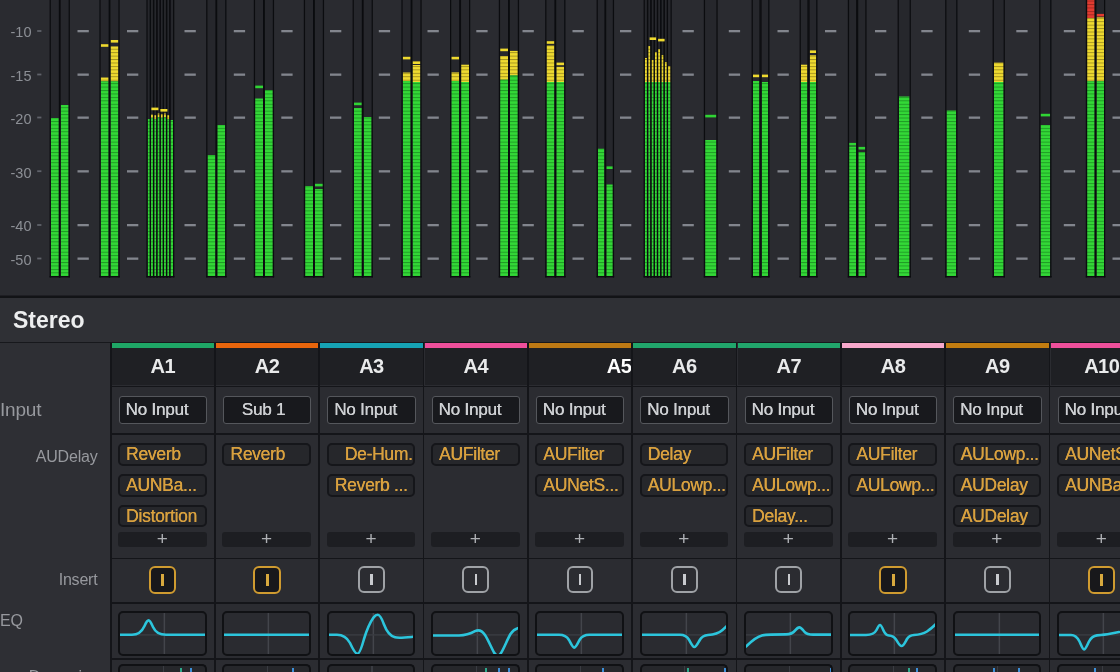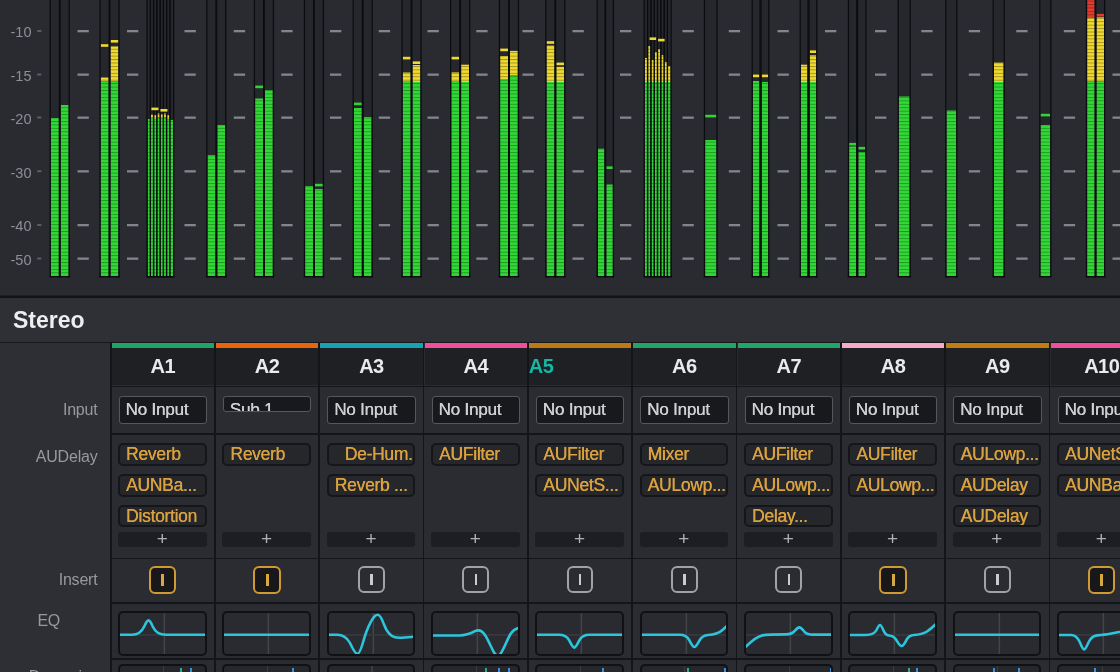--- a/index.html
+++ b/index.html
@@ -469,24 +469,24 @@
     <rect x="1095.20" y="0" width="1.25" height="277.4" fill="#0b0c0f"></rect>
     <rect x="1104.00" y="0" width="1.25" height="277.4" fill="#0b0c0f"></rect>
     <rect x="1095.20" y="276.0" width="10.20" height="1.4" fill="#0b0c0f"></rect>
     <rect x="0" y="295.5" width="1120" height="2.5" fill="#121316"></rect>
   </svg>
 <div class="abs" style="left:0;top:298px;width:1120px;height:43.5px;background:#2f3035"></div>
 <div class="abs" style="left:13px;top:306px;width:200px;height:28px;font-size:23px;font-weight:bold;color:#edeeef;line-height:28px">Stereo</div>
 <div class="abs" style="left:0;top:341.5px;width:1120px;height:1.8px;background:#17181c"></div>
 <div class="abs" style="left:0;top:343.3px;width:1120px;height:328.7px;background:#2e2f34"></div>
 <div class="abs" style="left:110px;top:343.3px;width:1010px;height:328.7px;background:#2b2c31"></div>
-<div class="abs" style="left:0;top:400.5px;width:97.5px;height:18px;font-size:16px;color:#97999e;text-align:right;line-height:18px;letter-spacing:-0.2px">Input</div>
+<div class="abs" style="left:0;top:400.5px;width:97.5px;height:18px;font-size:19px;color:#97999e;line-height:18px;letter-spacing:-0.2px">Input</div>
 <div class="abs" style="left:0;top:447.5px;width:97.5px;height:18px;font-size:16px;color:#97999e;text-align:right;line-height:18px;letter-spacing:-0.2px">AUDelay</div>
 <div class="abs" style="left:0;top:570.5px;width:97.5px;height:18px;font-size:16px;color:#97999e;text-align:right;line-height:18px;letter-spacing:-0.2px">Insert</div>
-<div class="abs" style="left:0;top:612.0px;width:97.5px;height:18px;font-size:16px;color:#97999e;text-align:center;line-height:18px;letter-spacing:-0.2px">EQ</div>
+<div class="abs" style="left:0;top:612.0px;width:97.5px;height:18px;font-size:16px;color:#97999e;text-align:left;line-height:18px;letter-spacing:-0.2px">EQ</div>
 <div class="abs" style="left:0;top:667.5px;width:97.5px;height:18px;font-size:16px;color:#97999e;text-align:right;line-height:18px;letter-spacing:-0.2px">Dynamics</div>
 <div class="abs" style="left:111.5px;top:343.3px;width:102.5px;height:4.8px;background:#1fa666"></div>
 <div class="abs" style="left:111.5px;top:348.1px;width:102.5px;height:37.4px;background:#1f2024;color:#e9eaeb;font-size:20px;font-weight:bold;text-align:center;line-height:37.2px;letter-spacing:-0.5px">A1</div>
 <div class="abs" style="left:118.5px;top:396px;width:88.5px;height:28px;background:#18191d;border:1.5px solid #55575c;border-radius:3px;color:#ced0d3;font-size:17px;line-height:25px;padding-left:6px;letter-spacing:-0.2px;text-shadow:0.3px 0 0 #ced0d3;white-space:nowrap;overflow:hidden">No Input</div>
 <div class="abs" style="left:118.0px;top:443.4px;width:88.5px;height:22.4px;background:#26272b;border:2px solid #15161a;border-radius:5px;color:#d9a13f;font-size:17.5px;line-height:18.5px;padding-left:6px;letter-spacing:-0.3px;text-shadow:0.3px 0 0 #d9a13f;white-space:nowrap;overflow:hidden">Reverb</div>
 <div class="abs" style="left:118.0px;top:474.3px;width:88.5px;height:22.4px;background:#26272b;border:2px solid #15161a;border-radius:5px;color:#d9a13f;font-size:17.5px;line-height:18.5px;padding-left:6px;letter-spacing:-0.3px;text-shadow:0.3px 0 0 #d9a13f;white-space:nowrap;overflow:hidden">AUNBa...</div>
 <div class="abs" style="left:118.0px;top:505.0px;width:88.5px;height:22.4px;background:#26272b;border:2px solid #15161a;border-radius:5px;color:#d9a13f;font-size:17.5px;line-height:18.5px;padding-left:6px;letter-spacing:-0.3px;text-shadow:0.3px 0 0 #d9a13f;white-space:nowrap;overflow:hidden">Distortion</div>
 <div class="abs" style="left:118.0px;top:531.7px;width:88.5px;height:15px;background:#1d1e22;border-radius:3px;color:#aeb0b4;font-size:19px;text-align:center;line-height:14.2px">+</div>
 <div class="abs" style="left:148.9px;top:566px;width:27.6px;height:27.6px;background:#18181b;border:2.6px solid #cf9b30;border-radius:6px"></div>
 <div class="abs" style="left:161.2px;top:573.8px;width:3px;height:12px;background:#d8a93e"></div>
@@ -497,21 +497,21 @@
       <path d="M0,21.8 L12,21.8 C18,21.8 21.5,19.5 24.5,13 C26.5,8.5 27.5,7.4 28.6,7.4 C29.8,7.4 31,9.5 33,14 C35.5,19.5 39,21.8 46,21.8 L88.5,21.8" fill="none" stroke="#2cc5dc" stroke-width="2.6" stroke-linecap="round"></path>
     </svg>
   </div>
 <div class="abs" style="left:118.0px;top:664.3px;width:88.5px;height:12px;background:#26272b;border:2px solid #101114;border-radius:5px 5px 0 0;border-bottom:none;overflow:hidden">
     <div class="abs" style="left:42.5px;top:0;width:1.4px;height:12px;background:#3a3c42"></div>
     <div class="abs" style="left:60.0px;top:2px;width:2.2px;height:10px;background:#2fa98c"></div>
     <div class="abs" style="left:70.0px;top:2px;width:2.2px;height:10px;background:#3e8fd8"></div>
   </div>
 <div class="abs" style="left:215.8px;top:343.3px;width:102.5px;height:4.8px;background:#e8650c"></div>
 <div class="abs" style="left:215.8px;top:348.1px;width:102.5px;height:37.4px;background:#1f2024;color:#e9eaeb;font-size:20px;font-weight:bold;text-align:center;line-height:37.2px;letter-spacing:-0.5px">A2</div>
-<div class="abs" style="left:222.8px;top:396px;width:88.5px;height:16px;background:#18191d;border:1.5px solid #55575c;border-radius:3px;color:#ced0d3;font-size:17px;line-height:25px;padding-left:6px;letter-spacing:-0.2px;text-shadow:0.3px 0 0 #ced0d3;white-space:nowrap;overflow:hidden">Sub 1</div>
+<div class="abs" style="left:222.8px;top:396px;width:88.5px;height:28px;background:#18191d;border:1.5px solid #55575c;border-radius:3px;color:#ced0d3;font-size:17px;line-height:25px;padding-left:18px;letter-spacing:-0.2px;text-shadow:0.3px 0 0 #ced0d3;white-space:nowrap;overflow:hidden">Sub 1</div>
 <div class="abs" style="left:222.3px;top:443.4px;width:88.5px;height:22.4px;background:#26272b;border:2px solid #15161a;border-radius:5px;color:#d9a13f;font-size:17.5px;line-height:18.5px;padding-left:6px;letter-spacing:-0.3px;text-shadow:0.3px 0 0 #d9a13f;white-space:nowrap;overflow:hidden">Reverb</div>
 <div class="abs" style="left:222.3px;top:531.7px;width:88.5px;height:15px;background:#1d1e22;border-radius:3px;color:#aeb0b4;font-size:19px;text-align:center;line-height:14.2px">+</div>
 <div class="abs" style="left:253.3px;top:566px;width:27.6px;height:27.6px;background:#18181b;border:2.6px solid #cf9b30;border-radius:6px"></div>
 <div class="abs" style="left:265.6px;top:573.8px;width:3px;height:12px;background:#d8a93e"></div>
 <div class="abs" style="left:222.3px;top:611px;width:88.5px;height:44.5px;background:#2a2b30;border:2px solid #101114;border-radius:5px;overflow:hidden">
     <svg width="88.5" height="44.5" viewBox="0 0 88.5 44.5" style="position:absolute;left:-2px;top:-2px;margin:2px">
       <rect x="43.6" y="0" width="1.5" height="44.5" fill="#43454b"></rect>
       <rect x="0" y="21.2" width="88.5" height="1.4" fill="#3a3c42"></rect>
       <path d="M0,21.8 L88.5,21.8" fill="none" stroke="#2cc5dc" stroke-width="2.6" stroke-linecap="round"></path>
     </svg>
@@ -552,42 +552,42 @@
       <path d="M0,22.5 L26,22.5 C33,22.5 38,20.5 42,18.2 C46,16.2 49,17.6 52,22 C55,26.5 58,34 61,39.5 C63,42.8 65.2,43.4 67,41.5 C70,38 73.5,28 77.5,21 C80.5,16.4 84.5,14.6 88.5,14.5" fill="none" stroke="#2cc5dc" stroke-width="2.6" stroke-linecap="round"></path>
     </svg>
   </div>
 <div class="abs" style="left:431.0px;top:664.3px;width:88.5px;height:12px;background:#26272b;border:2px solid #101114;border-radius:5px 5px 0 0;border-bottom:none;overflow:hidden">
     <div class="abs" style="left:42.5px;top:0;width:1.4px;height:12px;background:#3a3c42"></div>
     <div class="abs" style="left:52.0px;top:2px;width:2.2px;height:10px;background:#2fa98c"></div>
     <div class="abs" style="left:65.0px;top:2px;width:2.2px;height:10px;background:#3e8fd8"></div>
     <div class="abs" style="left:75.0px;top:2px;width:2.2px;height:10px;background:#3e8fd8"></div>
   </div>
 <div class="abs" style="left:528.8px;top:343.3px;width:102.5px;height:4.8px;background:#bd7914"></div>
-<div class="abs" style="left:528.8px;top:348.1px;width:102.5px;height:37.4px;background:#1f2024;color:#14b8a6;font-size:20px;font-weight:bold;text-align:left;line-height:37.2px;letter-spacing:-0.5px">A5</div>
+<div class="abs" style="left:528.8px;top:348.1px;width:102.5px;height:37.4px;background:#1f2024;color:#ffffff;font-size:20px;font-weight:bold;text-align:right;line-height:37.2px;letter-spacing:-0.5px">A5</div>
 <div class="abs" style="left:535.8px;top:396px;width:88.5px;height:28px;background:#18191d;border:1.5px solid #55575c;border-radius:3px;color:#ced0d3;font-size:17px;line-height:25px;padding-left:6px;letter-spacing:-0.2px;text-shadow:0.3px 0 0 #ced0d3;white-space:nowrap;overflow:hidden">No Input</div>
 <div class="abs" style="left:535.3px;top:443.4px;width:88.5px;height:22.4px;background:#26272b;border:2px solid #15161a;border-radius:5px;color:#d9a13f;font-size:17.5px;line-height:18.5px;padding-left:6px;letter-spacing:-0.3px;text-shadow:0.3px 0 0 #d9a13f;white-space:nowrap;overflow:hidden">AUFilter</div>
 <div class="abs" style="left:535.3px;top:474.3px;width:88.5px;height:22.4px;background:#26272b;border:2px solid #15161a;border-radius:5px;color:#d9a13f;font-size:17.5px;line-height:18.5px;padding-left:6px;letter-spacing:-0.3px;text-shadow:0.3px 0 0 #d9a13f;white-space:nowrap;overflow:hidden">AUNetS...</div>
 <div class="abs" style="left:535.3px;top:531.7px;width:88.5px;height:15px;background:#1d1e22;border-radius:3px;color:#aeb0b4;font-size:19px;text-align:center;line-height:14.2px">+</div>
 <div class="abs" style="left:566.7px;top:566.4px;width:26.8px;height:26.8px;border:2px solid #9fa2a6;border-radius:6px"></div>
 <div class="abs" style="left:578.9px;top:574.2px;width:2.4px;height:11px;background:#c9cbcf"></div>
 <div class="abs" style="left:535.3px;top:611px;width:88.5px;height:44.5px;background:#2a2b30;border:2px solid #101114;border-radius:5px;overflow:hidden">
     <svg width="88.5" height="44.5" viewBox="0 0 88.5 44.5" style="position:absolute;left:-2px;top:-2px;margin:2px">
       <rect x="43.6" y="0" width="1.5" height="44.5" fill="#43454b"></rect>
       <rect x="0" y="21.2" width="88.5" height="1.4" fill="#3a3c42"></rect>
       <path d="M0,21.8 L22,21.8 C27,21.8 30,23.6 32,27 C34,30.8 35.6,34.6 37.2,34.6 C38.8,34.6 40.5,31 42.5,27 C44.5,23.5 47.5,21.8 52.5,21.8 L88.5,21.8" fill="none" stroke="#2cc5dc" stroke-width="2.6" stroke-linecap="round"></path>
     </svg>
   </div>
 <div class="abs" style="left:535.3px;top:664.3px;width:88.5px;height:12px;background:#26272b;border:2px solid #101114;border-radius:5px 5px 0 0;border-bottom:none;overflow:hidden">
     <div class="abs" style="left:42.5px;top:0;width:1.4px;height:12px;background:#3a3c42"></div>
     <div class="abs" style="left:65.0px;top:2px;width:2.2px;height:10px;background:#3e8fd8"></div>
   </div>
 <div class="abs" style="left:633.1px;top:343.3px;width:102.5px;height:4.8px;background:#21a56b"></div>
 <div class="abs" style="left:633.1px;top:348.1px;width:102.5px;height:37.4px;background:#1f2024;color:#e9eaeb;font-size:20px;font-weight:bold;text-align:center;line-height:37.2px;letter-spacing:-0.5px">A6</div>
 <div class="abs" style="left:640.1px;top:396px;width:88.5px;height:28px;background:#18191d;border:1.5px solid #55575c;border-radius:3px;color:#ced0d3;font-size:17px;line-height:25px;padding-left:6px;letter-spacing:-0.2px;text-shadow:0.3px 0 0 #ced0d3;white-space:nowrap;overflow:hidden">No Input</div>
-<div class="abs" style="left:639.6px;top:443.4px;width:88.5px;height:22.4px;background:#26272b;border:2px solid #15161a;border-radius:5px;color:#d9a13f;font-size:17.5px;line-height:18.5px;padding-left:6px;letter-spacing:-0.3px;text-shadow:0.3px 0 0 #d9a13f;white-space:nowrap;overflow:hidden">Mixer</div>
+<div class="abs" style="left:639.6px;top:443.4px;width:88.5px;height:22.4px;background:#26272b;border:2px solid #15161a;border-radius:5px;color:#d9a13f;font-size:17.5px;line-height:18.5px;padding-left:6px;letter-spacing:-0.3px;text-shadow:0.3px 0 0 #d9a13f;white-space:nowrap;overflow:hidden">Delay</div>
 <div class="abs" style="left:639.6px;top:474.3px;width:88.5px;height:22.4px;background:#26272b;border:2px solid #15161a;border-radius:5px;color:#d9a13f;font-size:17.5px;line-height:18.5px;padding-left:6px;letter-spacing:-0.3px;text-shadow:0.3px 0 0 #d9a13f;white-space:nowrap;overflow:hidden">AULowp...</div>
 <div class="abs" style="left:639.6px;top:531.7px;width:88.5px;height:15px;background:#1d1e22;border-radius:3px;color:#aeb0b4;font-size:19px;text-align:center;line-height:14.2px">+</div>
 <div class="abs" style="left:671.0px;top:566.4px;width:26.8px;height:26.8px;border:2px solid #9fa2a6;border-radius:6px"></div>
 <div class="abs" style="left:683.2px;top:574.2px;width:2.4px;height:11px;background:#c9cbcf"></div>
 <div class="abs" style="left:639.6px;top:611px;width:88.5px;height:44.5px;background:#2a2b30;border:2px solid #101114;border-radius:5px;overflow:hidden">
     <svg width="88.5" height="44.5" viewBox="0 0 88.5 44.5" style="position:absolute;left:-2px;top:-2px;margin:2px">
       <rect x="43.6" y="0" width="1.5" height="44.5" fill="#43454b"></rect>
       <rect x="0" y="21.2" width="88.5" height="1.4" fill="#3a3c42"></rect>
       <path d="M0,21.8 L38,21.8 C43,21.8 45.2,23.5 47.2,27 C49.2,30.8 50.8,34 52.4,34 C54,34 55.5,31 57.5,27.5 C59.5,24 61.5,22.3 66,22 C72,21.7 76.5,20.5 80.5,17 C84.5,13.5 86.5,11.2 88.5,9.6" fill="none" stroke="#2cc5dc" stroke-width="2.6" stroke-linecap="round"></path>
     </svg>

